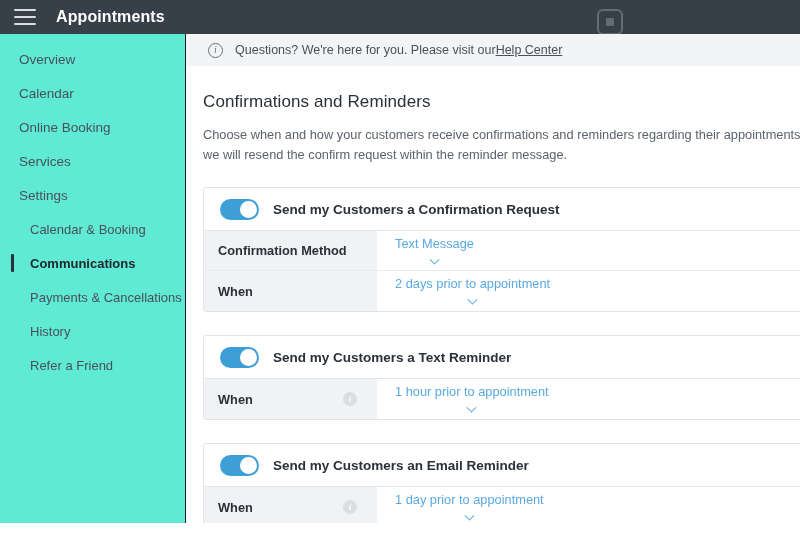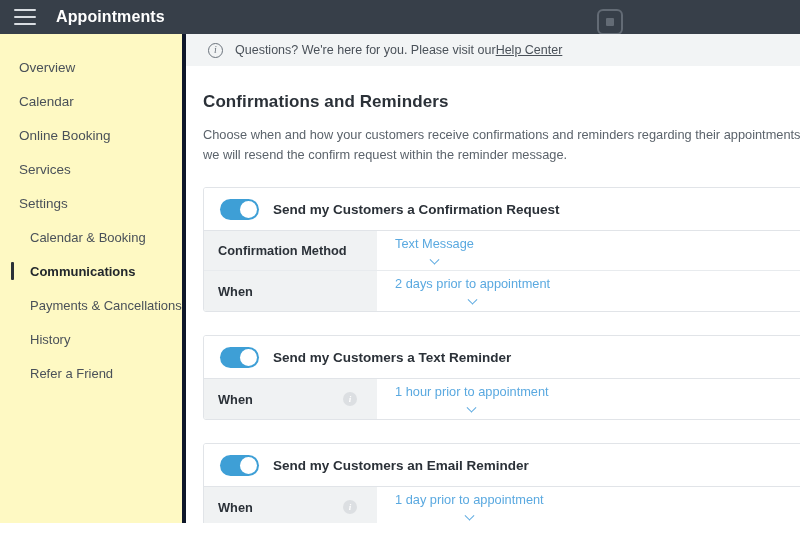--- a/index.html
+++ b/index.html
@@ -70,23 +70,23 @@
   .shell {
     display: flex;
     height: 489px;
     align-items: stretch;
   }
 
   
   .sidebar {
     width: 186px;
     flex: 0 0 186px;
-    background: #fef9c3;
-    border-right: 4px solid #0f172a;
-    padding-top: 16px;
+    background: #5eead4;
+    border-right: 1px solid #0f172a;
+    padding-top: 8px;
     position: relative;
   }
   .nav-item {
     position: relative;
     height: 34px;
     display: flex;
     align-items: center;
     padding-left: 19px;
     font-size: 13.5px;
     color: #4a5159;
@@ -147,21 +147,21 @@
     margin-right: 12px;
   }
   .help-link {
     color: #4a5159;
     text-decoration: underline;
     cursor: pointer;
   }
 
   .page-title {
     font-size: 17px;
-    font-weight: bold;
+    font-weight: normal;
     color: #2b3138;
     margin: 25px 0 0 17px;
     letter-spacing: 0.1px;
   }
   .page-desc {
     font-size: 12.8px;
     line-height: 20px;
     color: #5b636b;
     margin: 13px 0 0 17px;
     width: 640px;

